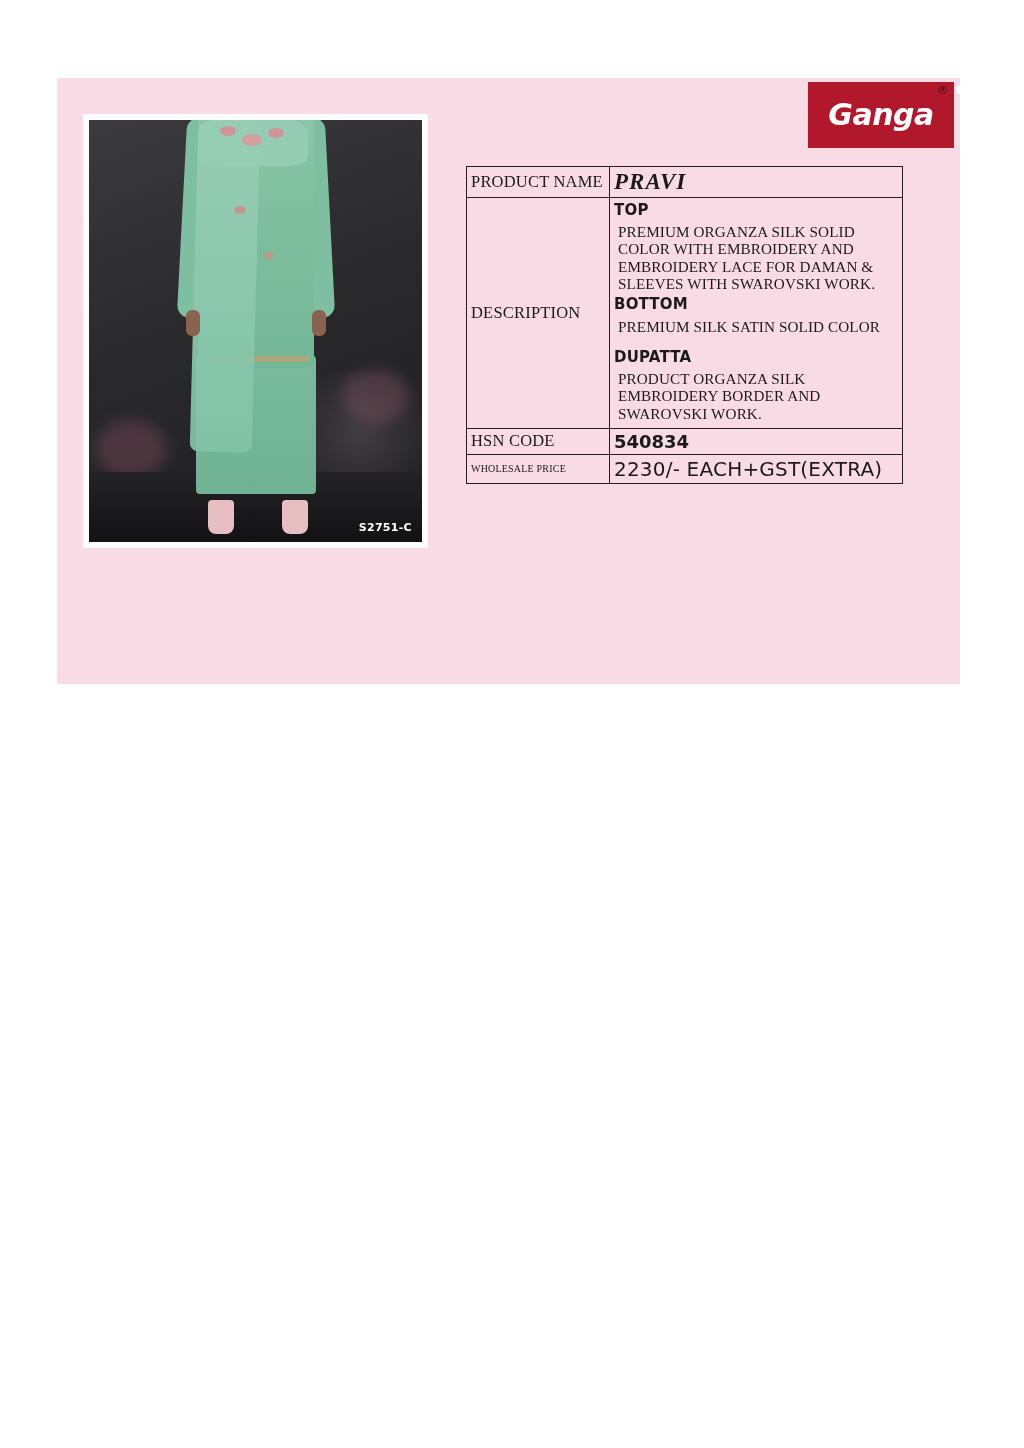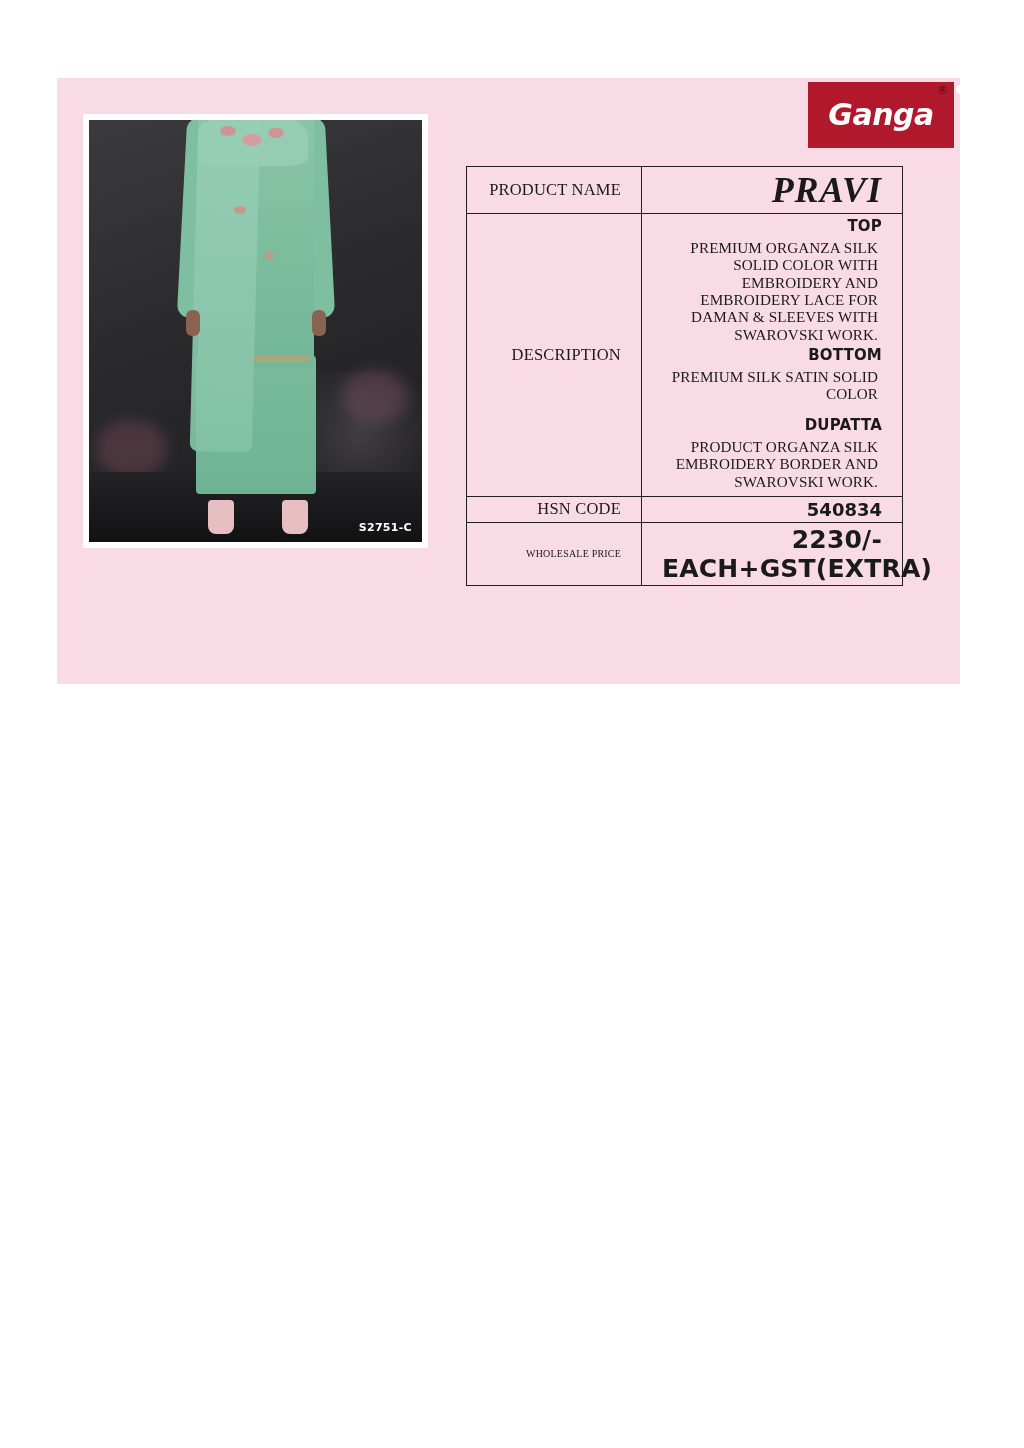--- a/index.html
+++ b/index.html
@@ -179,38 +179,38 @@
   .spec-table {
     position: absolute;
     left: 409px;
     top: 88px;
     width: 437px;
     border-collapse: collapse;
     table-layout: fixed;
   }
   .spec-table td {
     border: 1px solid #231f20;
-    padding: 2px 20px;
-    text-align: right;
+    padding: 2px 4px;
+    text-align: left;
     vertical-align: middle;
     color: #1a1a1a;
   }
   .lbl {
     width: 134px;
     font-size: 16.5px;
     letter-spacing: .2px;
     line-height: 1.12;
   }
   .lbl-sm { font-size: 10px; line-height: 1.1; }
 
   .val-name {
     font-family: "Liberation Serif", serif;
     font-weight: bold;
     font-style: italic;
-    font-size: 36px;
+    font-size: 23px;
     letter-spacing: 1px;
     padding: 6px 4px;
   }
   .val-dno {
     font-size: 22px;
     letter-spacing: .5px;
     padding: 4px;
   }
   .desc-cell {
     font-size: 15.2px;
@@ -228,22 +228,22 @@
   .desc-body { margin: 4px; }
   .desc-gap { height: 8px; }
   .val-hsn {
     font-family: "DejaVu Sans", sans-serif;
     font-weight: bold;
     font-size: 18px;
     padding: 3px;
   }
   .val-price {
     font-family: "DejaVu Sans", sans-serif;
-    font-weight: bold;
-    font-size: 25px;
+    font-weight: normal;
+    font-size: 20px;
     letter-spacing: .2px;
     padding: 4px;
   }
 </style>
 </head>
 <body>
 
 <div class="page">
 
   <div class="card">

